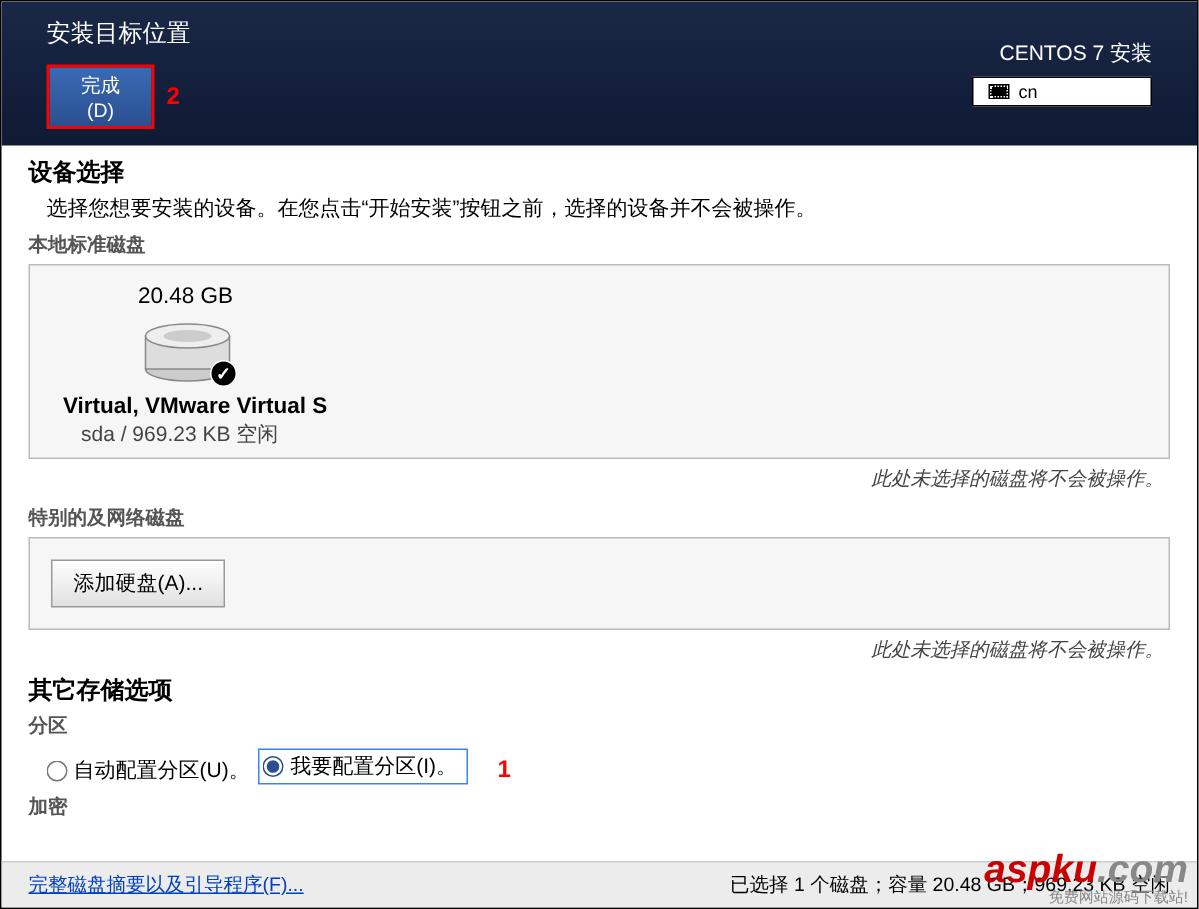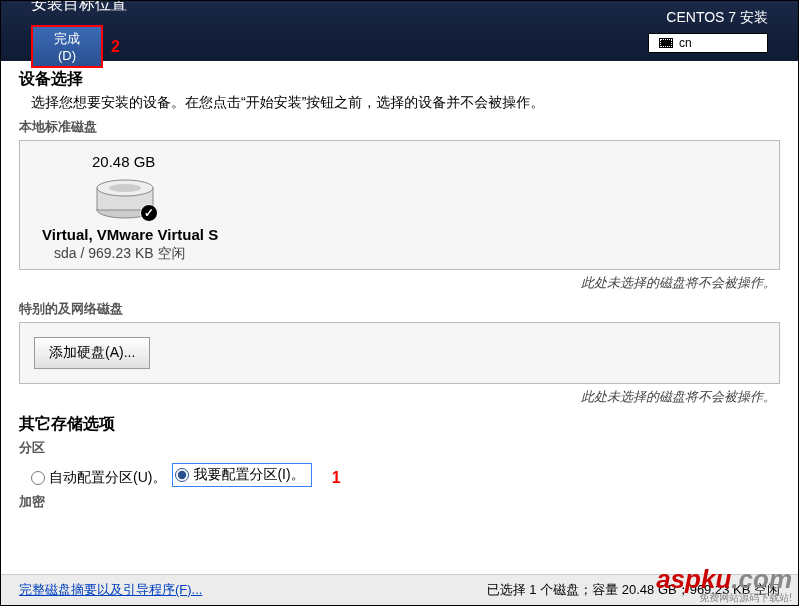--- a/index.html
+++ b/index.html
@@ -1,18 +1,18 @@
 <!DOCTYPE html>
 <html><head>
   <meta charset="utf-8">
   <style>
     * { margin: 0; padding: 0; box-sizing: border-box; font-family: "Microsoft YaHei", sans-serif; }
     body { width: 799px; height: 606px; background: #fff; border: 1px solid #000; overflow: hidden; position: relative; }
     
-    .header { background: linear-gradient(180deg, #1a2847 0%, #0f1a33 100%); color: #fff; height: 60px; display: flex; justify-content: space-between; padding: 0 30px; }
+    .header { background: linear-gradient(180deg, #1a2847 0%, #0f1a33 100%); color: #fff; height: 96px; display: flex; justify-content: space-between; padding: 0 30px; }
     .header-left { display: flex; flex-direction: column; justify-content: center; }
     .header-title { font-size: 16px; margin-bottom: 10px; }
     .done-btn { background: linear-gradient(180deg, #3a6ab5 0%, #2a5090 100%); border: 2px solid #ff0000; color: #fff; padding: 3px 12px; font-size: 13px; cursor: pointer; width: 72px; }
     .annot-2 { color: #ff0000; font-size: 16px; font-weight: bold; margin-left: 8px; }
     .done-row { display: flex; align-items: center; }
     .header-right { display: flex; flex-direction: column; align-items: flex-end; justify-content: center; gap: 6px; }
     .lang-ind { background: #fff; color: #000; padding: 2px 10px; font-size: 12px; display: flex; align-items: center; gap: 6px; width: 120px; height: 20px; border: 1px solid #000; }
     .kb-icon { display:inline-block; width:14px; height:10px; background:#000; position:relative; }
     .kb-icon::after{content:'';position:absolute;inset:1px;border:1px dotted #fff;}
     

